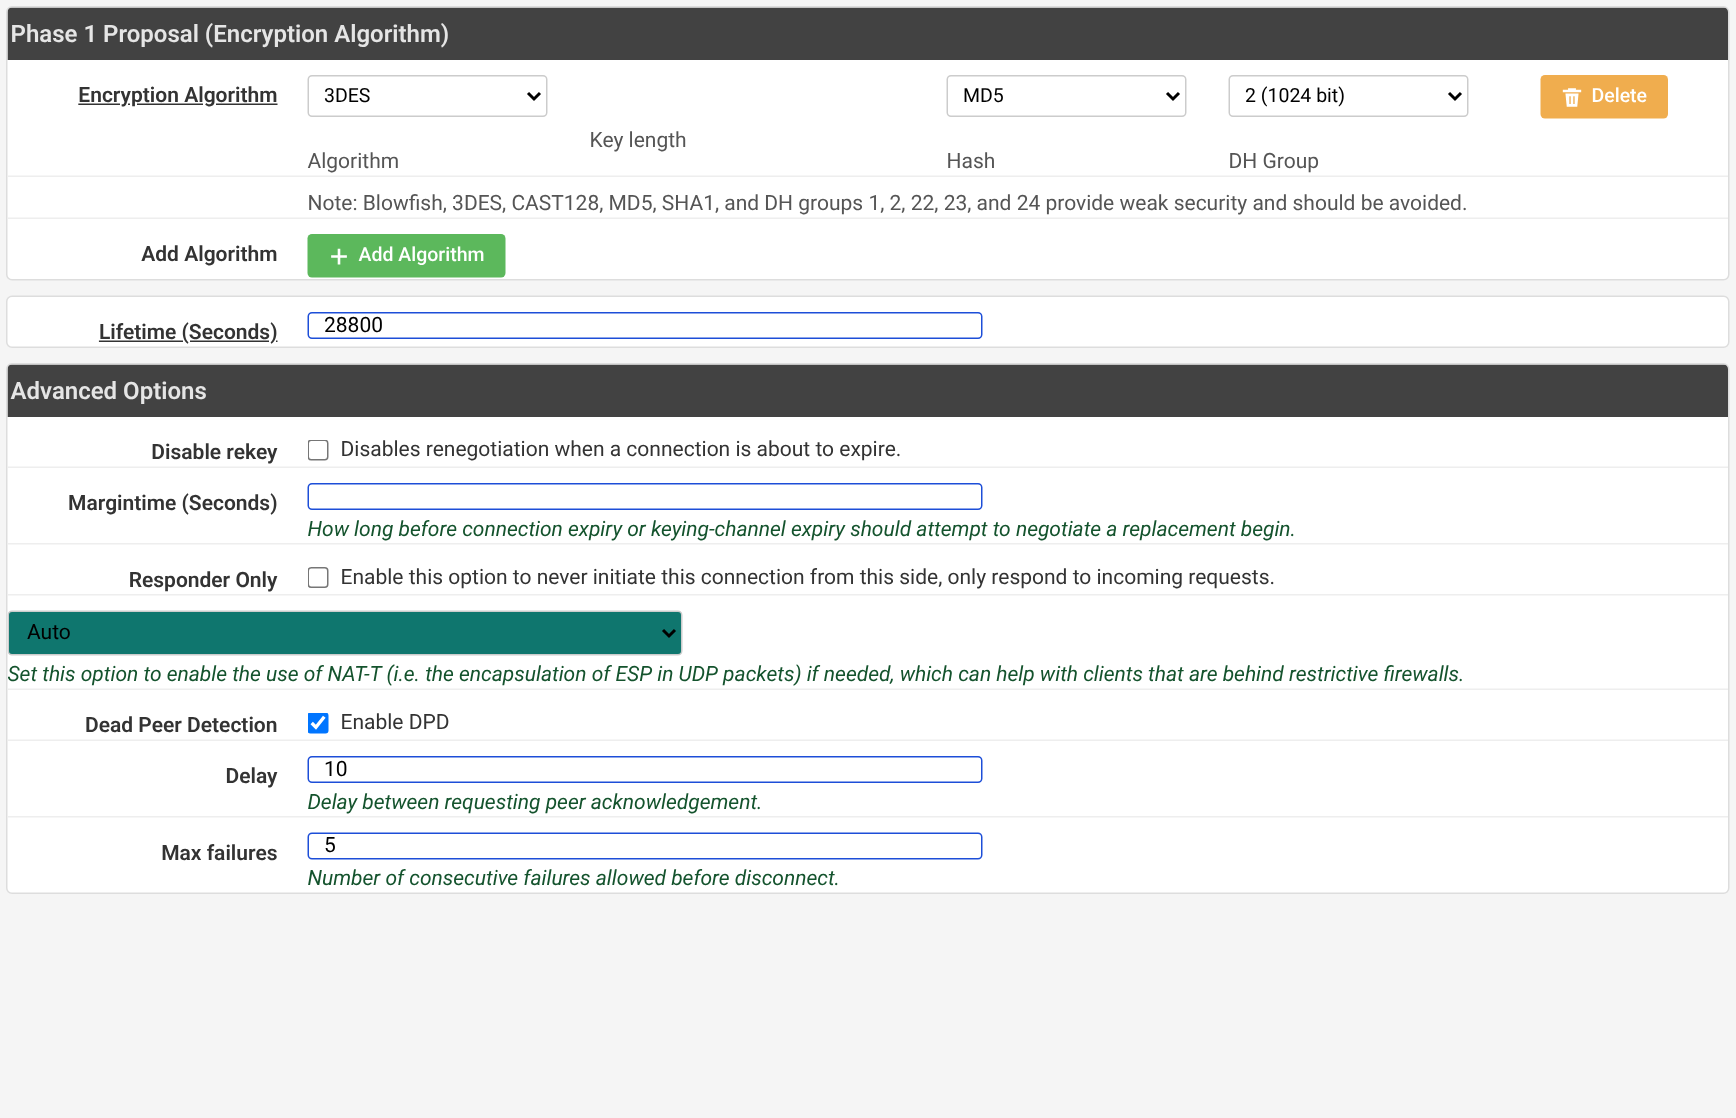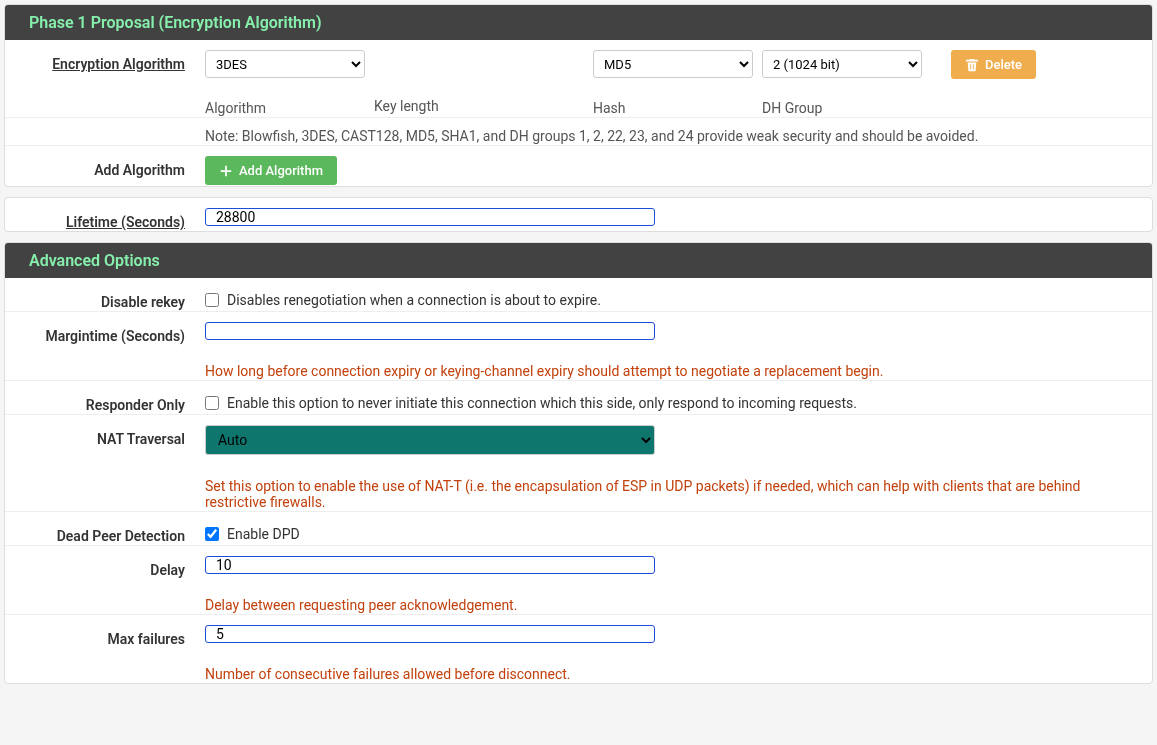--- a/index.html
+++ b/index.html
@@ -12,22 +12,22 @@
   }
   .panel {
     background: #fff;
     border: 1px solid #ddd;
     border-radius: 4px;
     margin-bottom: 10px;
     overflow: hidden;
   }
   .panel-header {
     background: #424242;
-    color: #86efac;
-    padding: 8px 24px;
+    color: #e5e5e5;
+    padding: 8px 2px;
     font-size: 16px;
     font-weight: 600;
   }
   .form-row {
     display: flex;
     align-items: flex-start;
     padding: 10px 16px 1px 0;
     border-bottom: 1px solid #eee;
   }
   .form-row:last-child { border-bottom: none; }
@@ -40,21 +40,21 @@
     font-weight: 600;
     color: #333;
   }
   .form-label.underline span { text-decoration: underline; }
   .form-content {
     flex: 1;
     min-width: 0;
   }
   .alg-row {
     display: flex;
-    gap: 9px;
+    gap: 28px;
     align-items: flex-start;
   }
   .alg-group { display: flex; flex-direction: column; }
   .alg-group select {
     width: 160px;
     height: 28px;
     border: 1px solid #ccc;
     border-radius: 3px;
     padding: 2px 6px;
     font-family: inherit;
@@ -110,44 +110,45 @@
     align-items: center;
     gap: 8px;
     padding-top: 4px;
   }
   .checkbox-line input[type="checkbox"] {
     width: 14px;
     height: 14px;
     cursor: pointer;
   }
   .help-text {
-    color: #c2410c;
-    font-size: 14px;
-    margin-top: 23px;
+    color: #14532d;
+    font-size: 14px;
+    margin-top: 5px;
+    font-style: italic;
   }
   .spacer-col { width: 210px; }
 </style>
 </head>
 <body>
 
 <div class="panel">
   <div class="panel-header">Phase 1 Proposal (Encryption Algorithm)</div>
 
   <div class="form-row">
     <div class="form-label underline"><span>Encryption Algorithm</span></div>
     <div class="form-content">
       <div class="alg-row">
         <div class="alg-group">
           <select>
             <option>3DES</option>
           </select>
           <div class="alg-sublabel">Algorithm</div>
         </div>
         <div class="spacer-col">
-          <div class="alg-sublabel" style="margin-top:48px">Key length</div>
+          <div class="alg-sublabel" style="margin-top:36px">Key length</div>
         </div>
         <div class="alg-group">
           <select>
             <option>MD5</option>
           </select>
           <div class="alg-sublabel">Hash</div>
         </div>
         <div class="alg-group">
           <select>
             <option>2 (1024 bit)</option>
@@ -214,27 +215,26 @@
       <input type="text" class="text-input" value="" style="">
       <div class="help-text">How long before connection expiry or keying-channel expiry should attempt to negotiate a replacement begin.</div>
     </div>
   </div>
 
   <div class="form-row">
     <div class="form-label">Responder Only</div>
     <div class="form-content">
       <div class="checkbox-line">
         <input type="checkbox" style="">
-        <span>Enable this option to never initiate this connection which this side, only respond to incoming requests.</span>
-      </div>
-    </div>
-  </div>
-
-  <div class="form-row">
-    <div class="form-label">NAT Traversal</div>
+        <span>Enable this option to never initiate this connection from this side, only respond to incoming requests.</span>
+      </div>
+    </div>
+  </div>
+
+  <div class="form-row">
     <div class="form-content">
       <select class="select-wide">
         <option>Auto</option>
       </select>
       <div class="help-text">Set this option to enable the use of NAT-T (i.e. the encapsulation of ESP in UDP packets) if needed, which can help with clients that are behind restrictive firewalls.</div>
     </div>
   </div>
 
   <div class="form-row">
     <div class="form-label">Dead Peer Detection</div>

